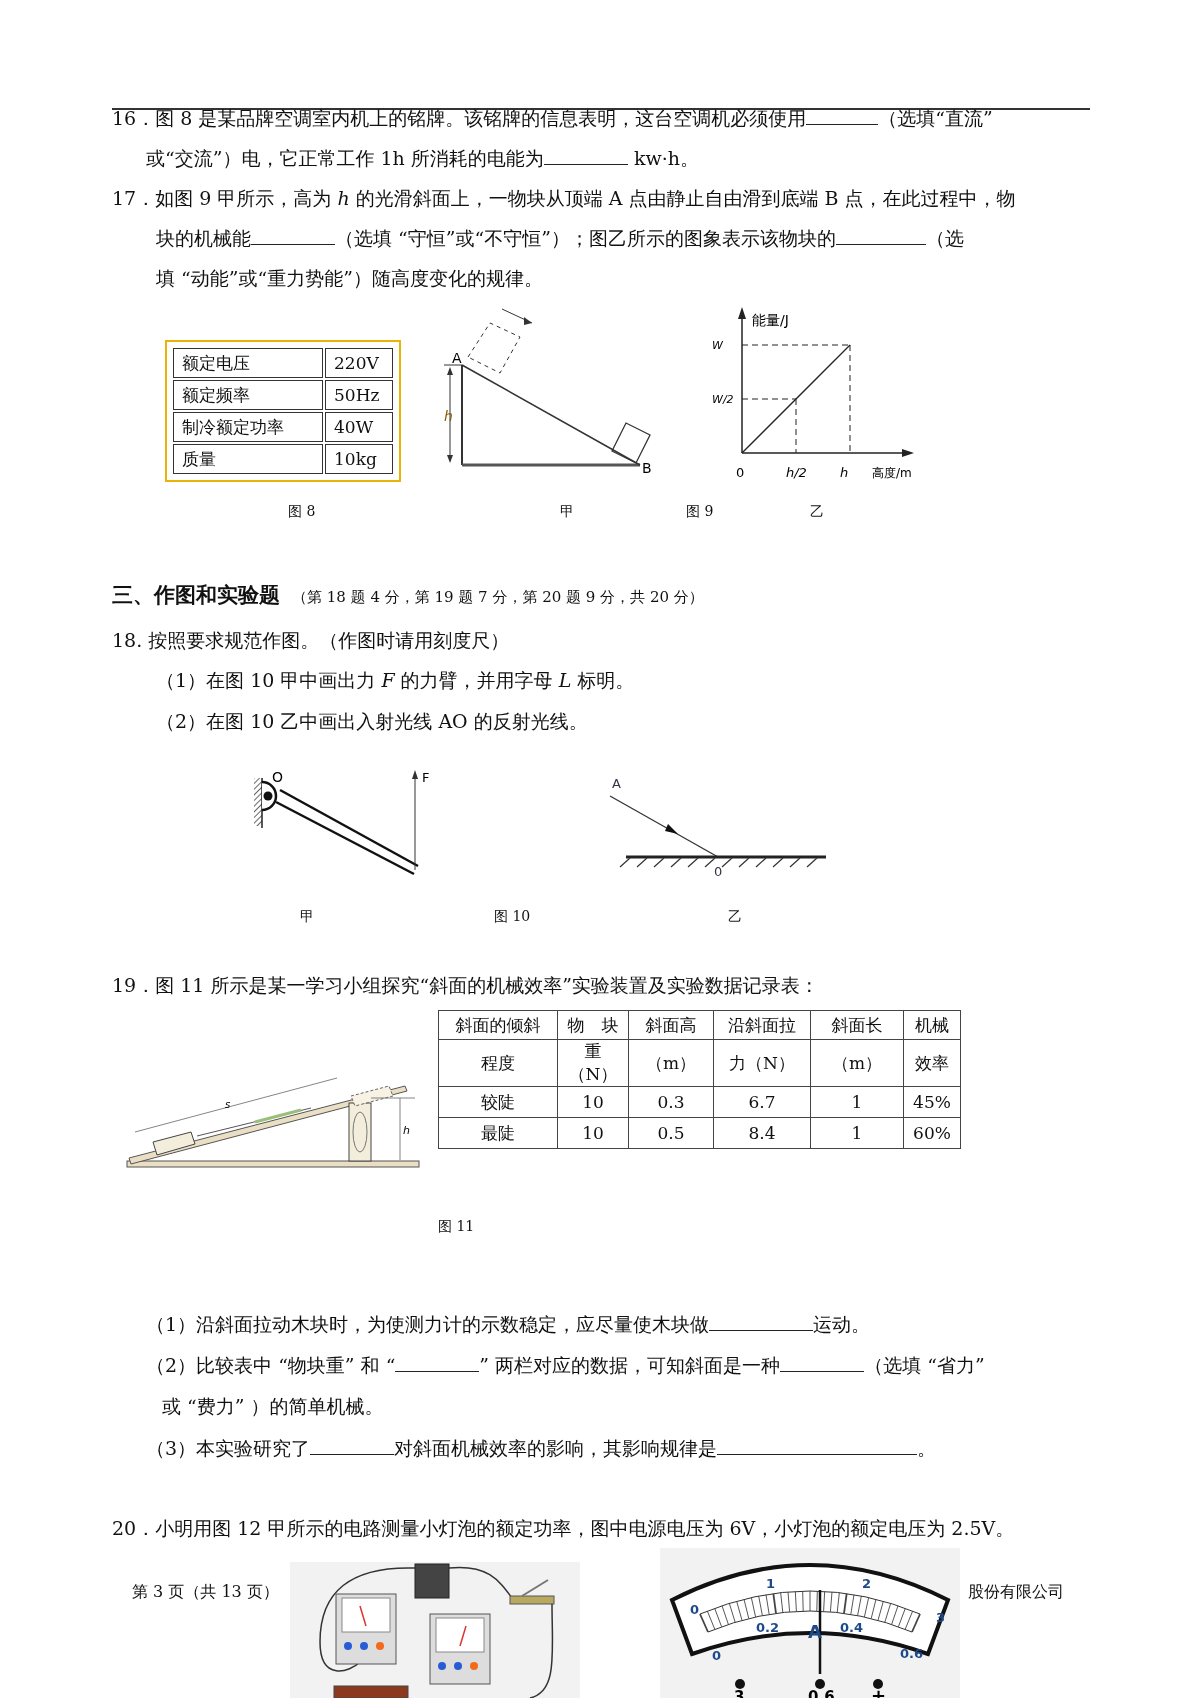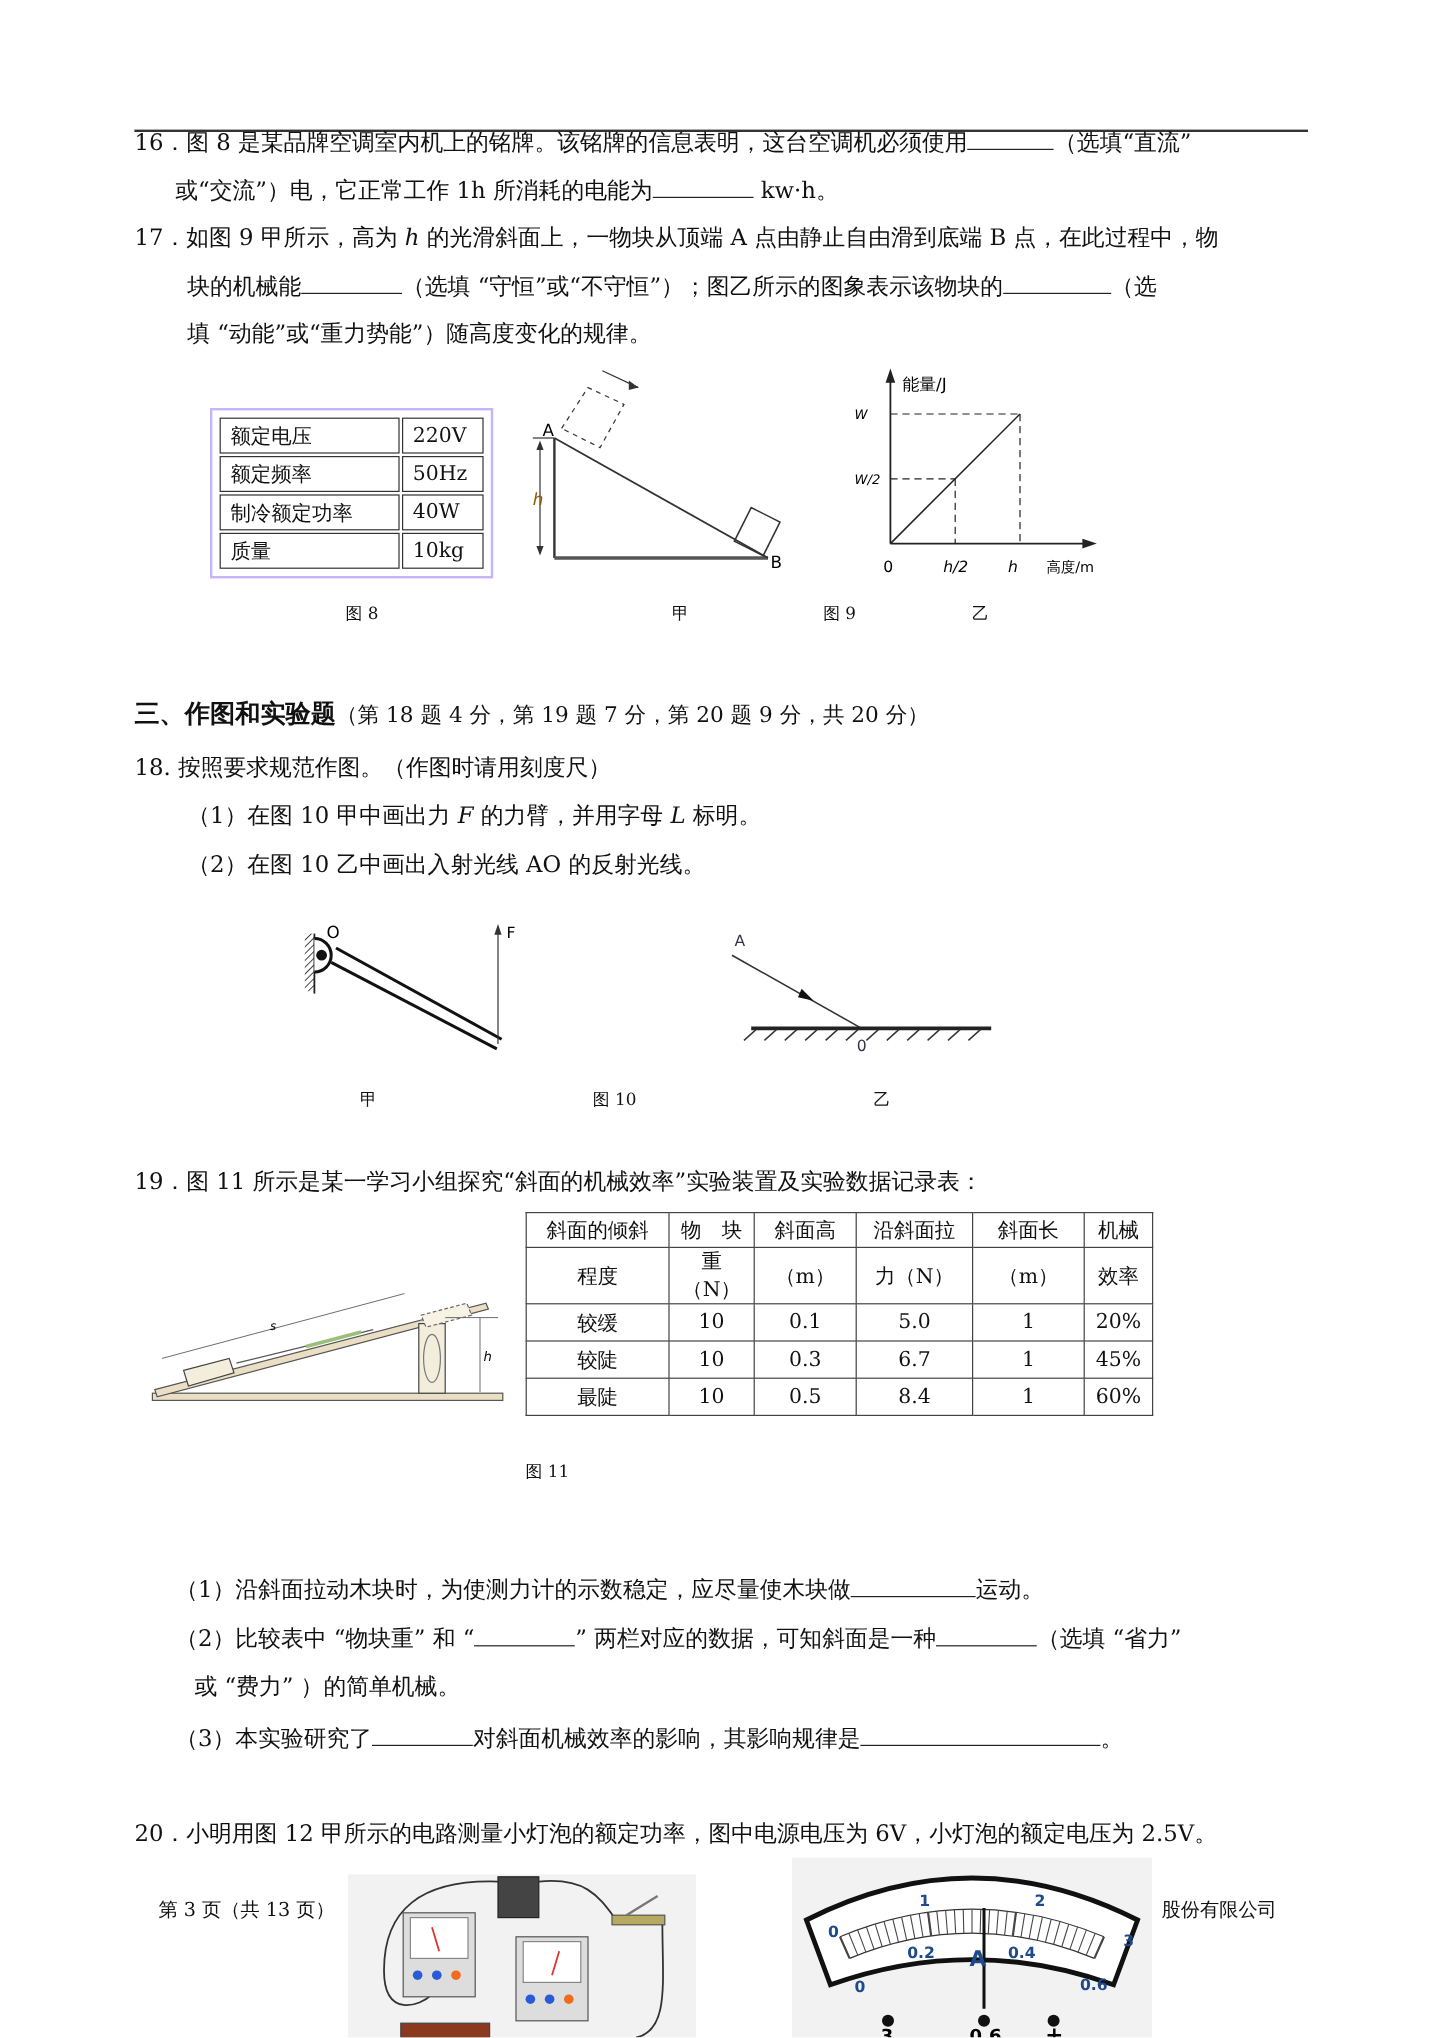--- a/index.html
+++ b/index.html
@@ -4,22 +4,22 @@
 <style>
   html, body { margin: 0; padding: 0; background: #ffffff; }
   body { width: 1200px; height: 1698px; position: relative; overflow: hidden;
          font-family: "DejaVu Serif", "Liberation Serif", serif; color: #111; }
   .abs { position: absolute; }
   .line { font-size: 19px; line-height: 24px; white-space: nowrap; }
   .blank { display: inline-block; border-bottom: 1.5px solid #222; height: 18px; vertical-align: baseline; }
   .it { font-style: italic; }
   .topline { left: 112px; top: 108px; width: 978px; height: 0; border-top: 2px solid #333; }
   .section-title { font-family: "DejaVu Sans", "Liberation Sans", sans-serif; font-weight: bold; font-size: 21px; }
-  .section-note { font-size: 18px; font-weight: normal; font-family: "DejaVu Serif", serif; }
-  table.nameplate { border-collapse: separate; border: 2px solid #c4b5fd; padding: 4px; margin-left: 10px; }
+  .section-note { font-size: 15px; font-weight: normal; font-family: "DejaVu Serif", serif; margin-left: 12px; }
+  table.nameplate { border-collapse: separate; border: 2px solid #eab308; padding: 4px; }
   table.nameplate td { border: 1px solid #333; font-size: 17px; padding: 2px 8px; height: 24px; }
   table.data { border-collapse: collapse; }
   table.data td { border: 1px solid #444; text-align: center; font-size: 17px; padding: 0 6px; height: 30px; }
   table.data tr.head td { height: 28px; }
   .cap { font-size: 14px; }
   svg text { font-family: "DejaVu Sans", "Liberation Sans", sans-serif; }
   .photo { background: #f2f2f2; }
 </style>
 </head>
 <body>
@@ -192,28 +192,20 @@
       <td style="width:80px">斜面长</td>
       <td style="width:44px">机械</td>
     </tr>
     <tr class="head">
       <td>程度</td>
       <td>重（N）</td>
       <td>（m）</td>
       <td>力（N）</td>
       <td>（m）</td>
       <td>效率</td>
-    </tr>
-    <tr>
-      <td>较缓</td>
-          <td>10</td>
-          <td>0.1</td>
-          <td>5.0</td>
-          <td>1</td>
-          <td>20%</td>
     </tr>
     <tr>
       <td>较陡</td>
           <td>10</td>
           <td>0.3</td>
           <td>6.7</td>
           <td>1</td>
           <td>45%</td>
     </tr>
     <tr>

